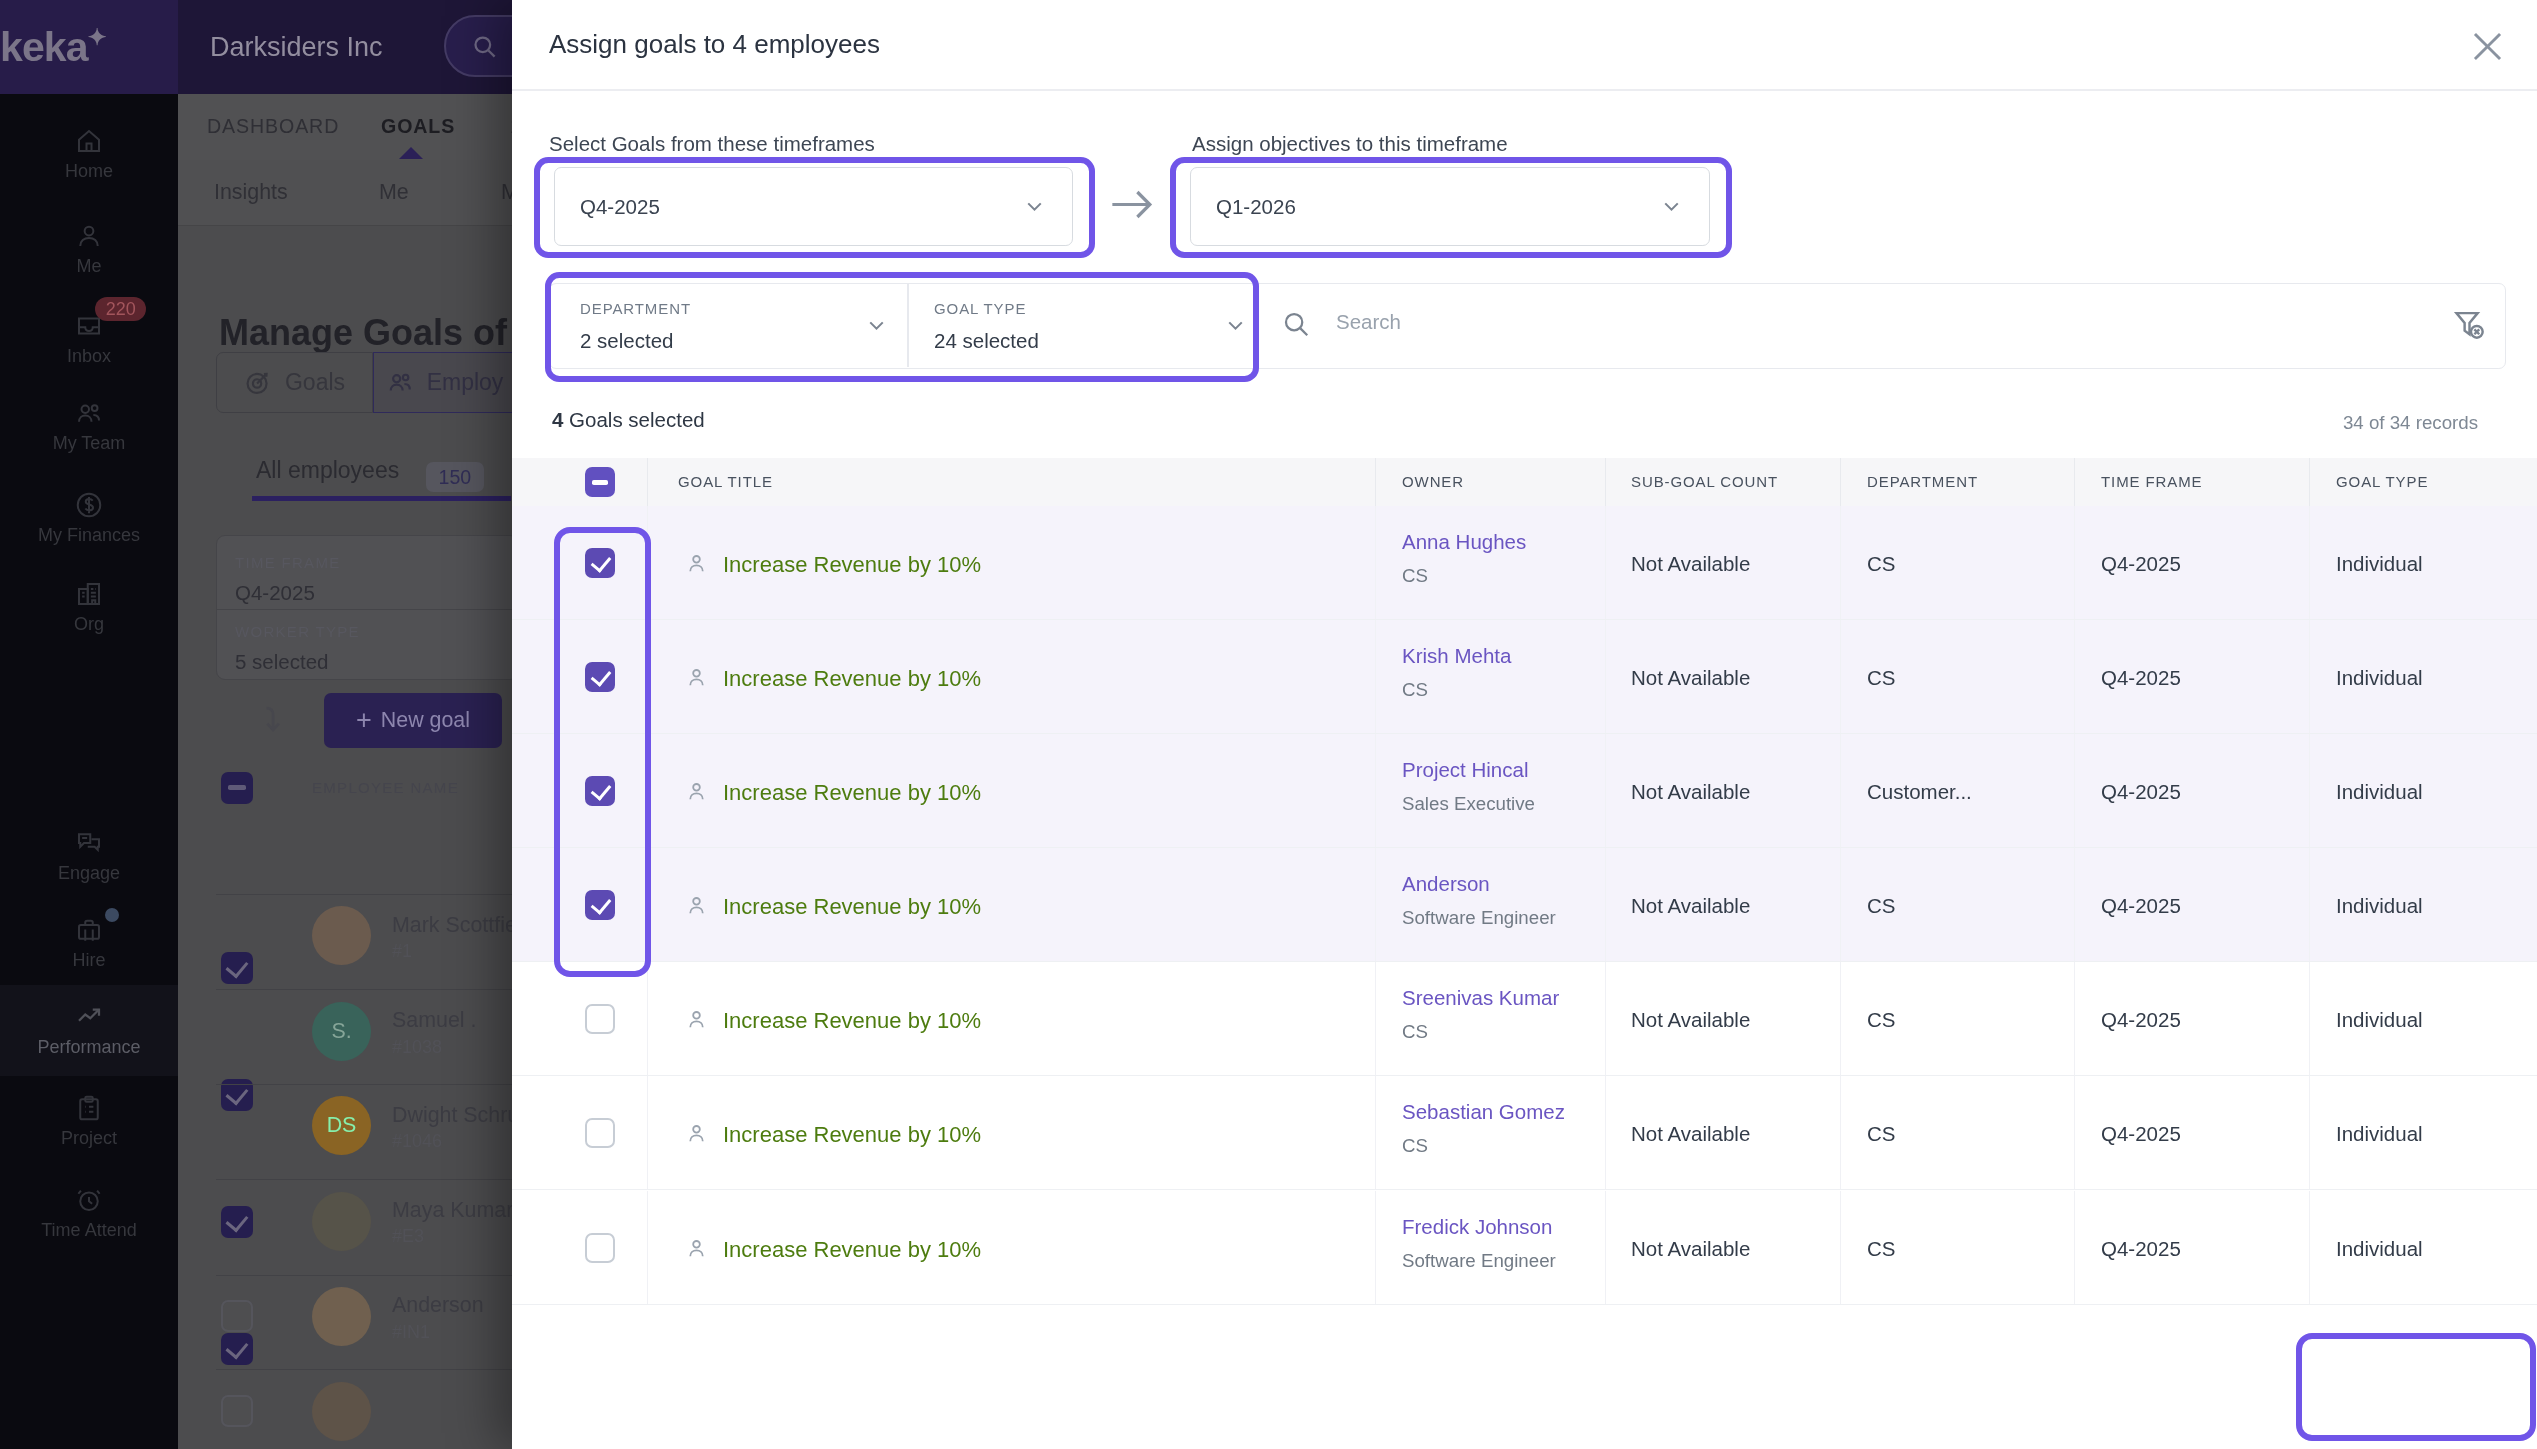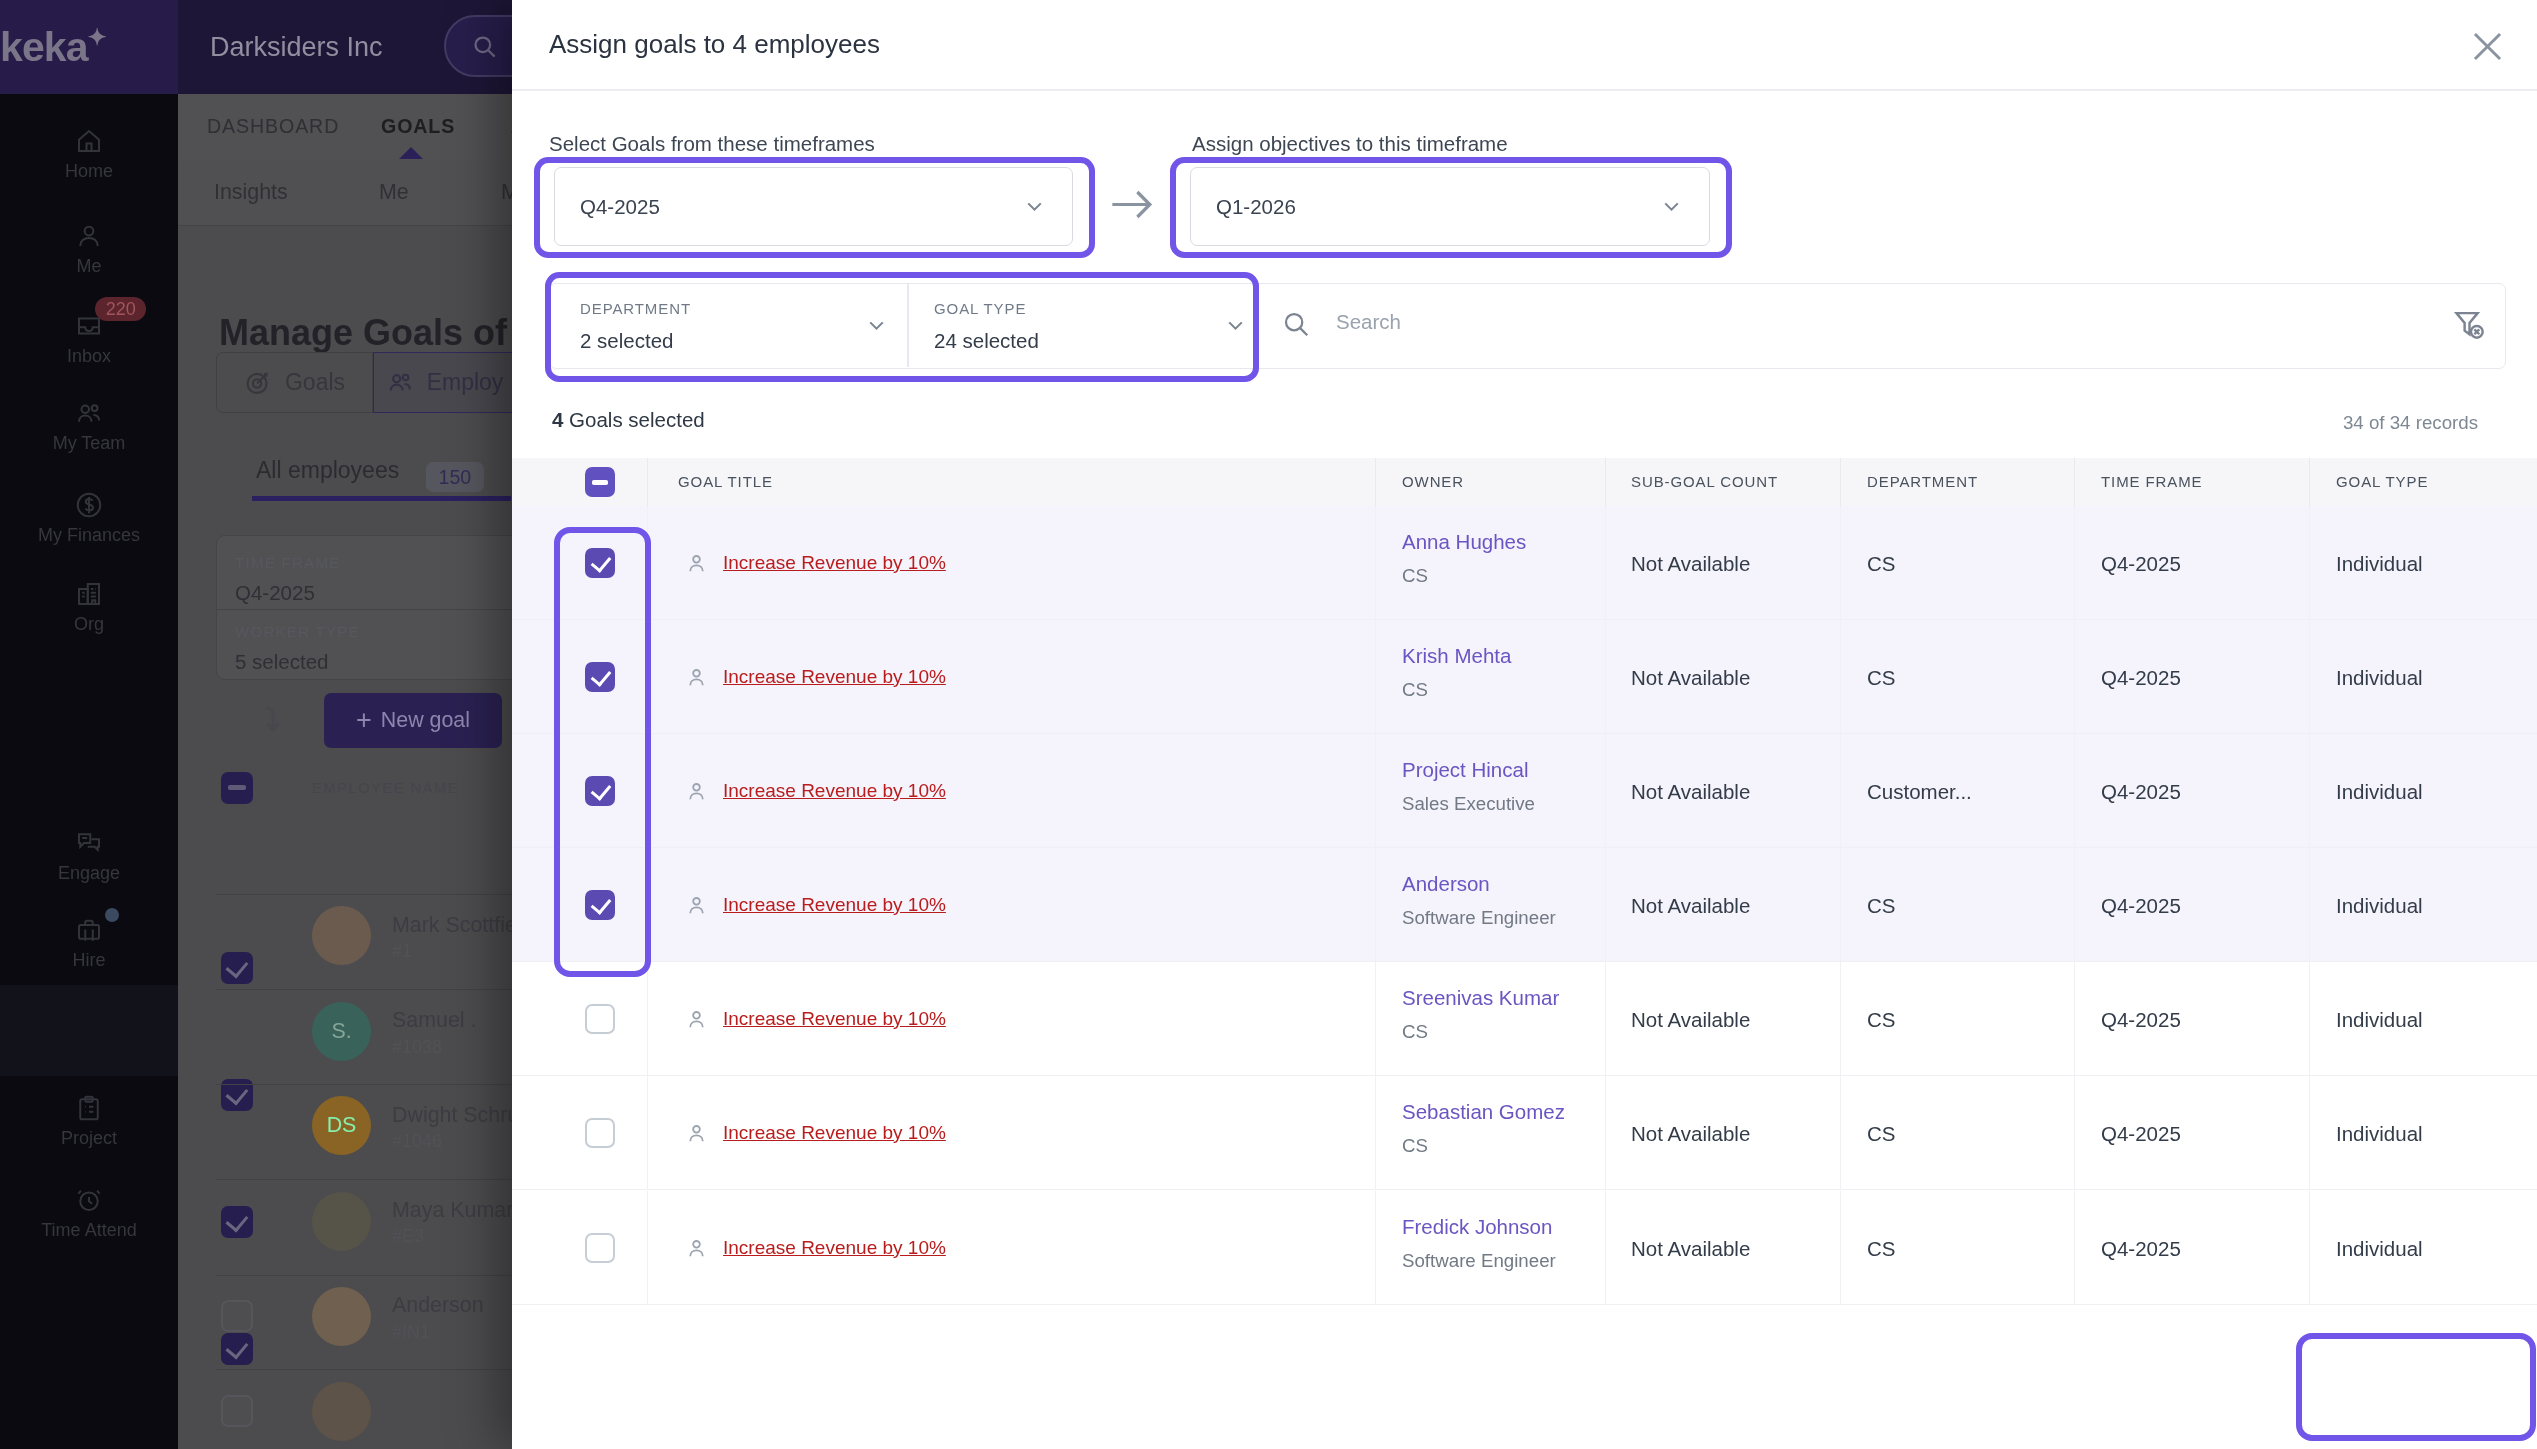--- a/index.html
+++ b/index.html
@@ -67,21 +67,21 @@
   .m-search-input{border:none;outline:none;font-size:20.5px;color:#3a4350;width:802px;background:transparent;font-family:"Liberation Sans",sans-serif;}
   .m-search-input::placeholder{color:#99a2ad;}
   .m-count{font-size:20.5px;color:#2e3744;}
   .m-records{font-size:18.7px;color:#7e8894;}
   .thead{left:0;top:458px;width:2026px;height:48px;background:#f6f6f8;border-bottom:0.9px solid #e8eaee;}
   .th-label{font-size:15px;letter-spacing:0.9px;color:#49525f;top:15px;}
   .tbody{left:0;top:506px;width:2026px;height:819px;overflow:hidden;background:#fff;}
   .trow{position:absolute;left:0;width:2026px;height:114px;border-bottom:0.9px solid #eef0f3;box-sizing:border-box;}
   .trow.sel{background:#f5f3fb;}
   .coldiv{position:absolute;top:0;width:0.9px;height:100%;background:#f0f1f5;}
-  .cell-title{font-size:19px;color:#b91c1c;text-decoration:underline;}
+  .cell-title{font-size:22px;color:#4d7c0f;}
   .owner-link{font-size:20.5px;color:#6a55c2;}
   .owner-role{font-size:18.7px;color:#717a85;}
   .cell-text{font-size:20.5px;color:#333c49;}
   .person-ic{color:#9aa3ae;}
   .cb-m-checked{background:#5c4ab3;position:relative;}
   .cb-m-checked::after{content:"";position:absolute;left:9.8px;top:5.3px;width:9px;height:15px;border:solid #fff;border-width:0 3.6px 3.6px 0;transform:rotate(40deg);}
   .cb-m-indet{background:#6150c0;position:relative;}
   .cb-m-indet::after{content:"";position:absolute;left:7.1px;top:13.4px;width:16px;height:4.5px;background:#fff;border-radius:1.8px;}
   .cb-m-unchecked{border:2.7px solid #c7cdd5;background:#fff;}
   .m-footer{left:0;top:1325px;width:2026px;height:124px;background:#fff;border-top:1.8px solid #e8eaee;}
@@ -184,20 +184,29 @@
           <svg width="30" height="30" viewBox="0 0 24 24" fill="none" stroke="currentColor" stroke-width="1.6">
             <rect x="4" y="8" width="16" height="11" rx="1.5"></rect>
             <path d="M9 8 V6 c0-0.8 0.6-1.5 1.5-1.5 h3 c0.9 0 1.5 0.7 1.5 1.5 v2"></path>
             <path d="M9 11.5 v9 M15 11.5 v9"></path>
           </svg>
         </div>
         <div class="lb">Hire</div>
         <div class="abs sb-dot" style="left: 105px; top: -7.1px;"></div>
       </div>
       <div class="abs sb-active-bg" style="top: 891px;"></div>
+      <div class="abs sb-item active" style="top: 908px;">
+        <div class="ic">
+          <svg width="30" height="30" viewBox="0 0 24 24" fill="none" stroke="currentColor" stroke-width="1.8">
+            <polyline points="4,15 9,10 13,13 20,6"></polyline>
+            <polyline points="15,6 20,6 20,11"></polyline>
+          </svg>
+        </div>
+        <div class="lb">Performance</div>
+      </div>
       <div class="abs sb-item" style="top: 999px;">
         <div class="ic">
           <svg width="30" height="30" viewBox="0 0 24 24" fill="none" stroke="currentColor" stroke-width="1.6">
             <rect x="5" y="5" width="14" height="16" rx="1.5"></rect>
             <rect x="9" y="3" width="6" height="4" rx="1"></rect>
             <path d="M9 11 h0.5 M12 11 h3.5 M9 15 h0.5 M12 15 h3.5"></path>
           </svg>
         </div>
         <div class="lb">Project</div>
       </div>

